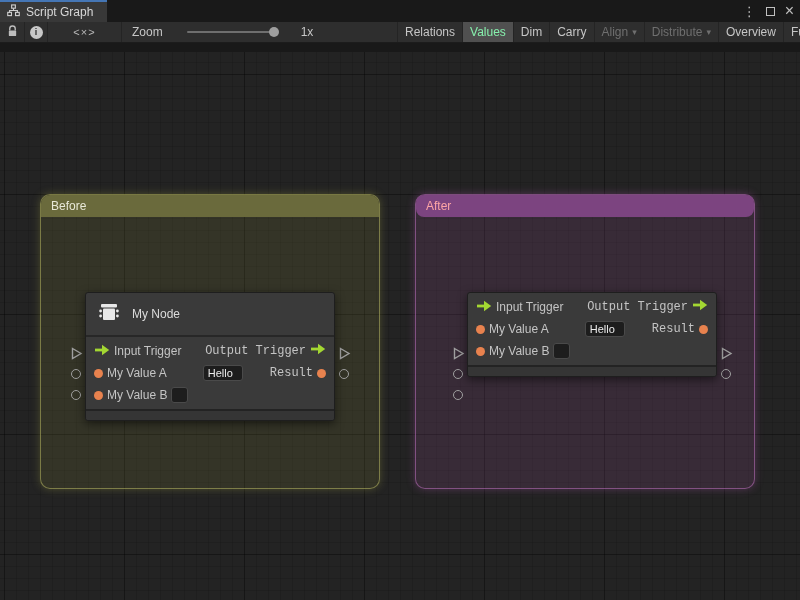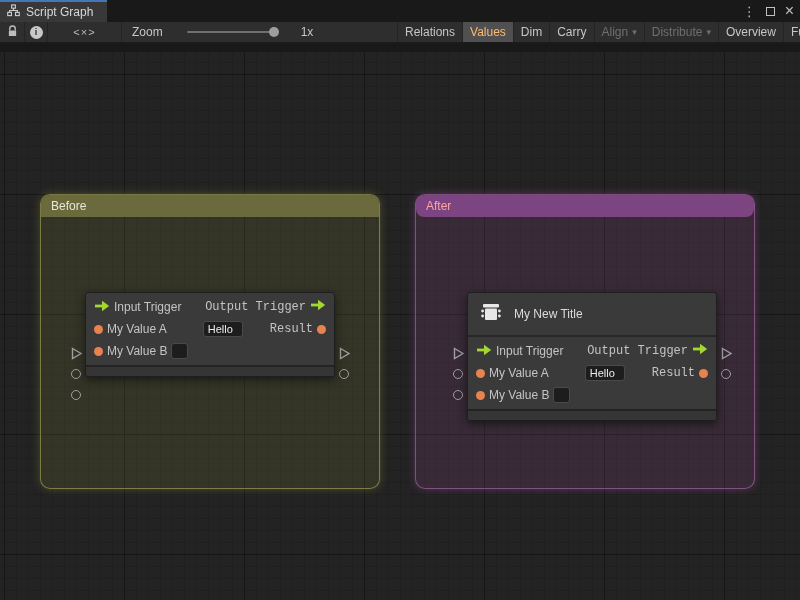--- a/index.html
+++ b/index.html
@@ -23,21 +23,21 @@
   .tseg { display:flex; align-items:center; justify-content:center; border-right:1px solid #242424; }
   .tseg.icon-btn { cursor:pointer; }
   .seg-lock { width:25px; } .seg-info { width:23px; } .seg-code { width:74px; color:#b9b9b9; font-size:11px; letter-spacing:1px; }
   .seg-name { width:123px; justify-content:flex-start; gap:6px; padding-left:13px; border-right:none; }
   .seg-zoom { flex:0 0 152px; gap:24px; border-right:none; padding-left:10px; }
   .ztrack { position:relative; width:90px; height:2px; background:#6f6f6f; border-radius:1px; }
   .zhandle { position:absolute; right:-2px; top:-4px; width:10px; height:10px; border-radius:50%; background:#9e9e9e; }
   .tb-buttons { margin-left:auto; width:403px; display:flex; align-items:stretch; overflow:hidden; white-space:nowrap; }
   .tbtn { display:flex; align-items:center; gap:4px; padding:0 7px; border-left:1px solid #242424;
           color:#c6c6c6; cursor:pointer; }
-  .tbtn.active { background:#505050; color:#fdba74; }
+  .tbtn.active { background:#505050; color:#86efac; }
   .tbtn.disabled { color:#6f6f6f; cursor:default; }
   .caret { font-size:9px; }
 
   .info-circle { width:13px; height:13px; border-radius:50%; background:#c8c8c8; color:#2c2c2c;
                  font-size:9px; font-weight:bold; display:flex; align-items:center; justify-content:center; }
 
   
   .canvas { position:absolute; top:52px; left:0; width:800px; height:557px;
     background-color:#232323;
     background-image:
@@ -164,79 +164,79 @@
       <span>Before</span>
     </div>
   </div>
   <div class="group after" style="left:415px; top:142px;">
     <div class="group-header">
       <span>After</span>
     </div>
   </div>
 
   <div class="node" style="left:85px; top:240px;">
-    <div class="node-ports">
-      <div class="port-row">
-        <div class="pgroup">
-          <span><svg width="16" height="12" viewBox="0 0 16 12">
-                <g fill="#a3d732">
-                  <rect x="1" y="4.6" width="7.5" height="2.8"></rect>
-                  <polygon points="8,0.8 15.2,6 8,11.2"></polygon>
-                </g>
-              </svg></span>
-          <span>Input Trigger</span>
-        </div>
-        <div class="pgroup right">
-          <span>Output Trigger</span>
-          <span><svg width="16" height="12" viewBox="0 0 16 12">
-                <g fill="#a3d732">
-                  <rect x="1" y="4.6" width="7.5" height="2.8"></rect>
-                  <polygon points="8,0.8 15.2,6 8,11.2"></polygon>
-                </g>
-              </svg></span>
-        </div>
-      </div>
-      <div class="port-row">
-        <div class="pgroup">
-          <span class="vdot"></span>
-          <span>My Value A</span>
-          <input class="vfield text" value="Hello" style="">
-        </div>
-        <div class="pgroup right">
-          <span>Result</span>
-          <span class="vdot"></span>
-        </div>
-      </div>
-      <div class="port-row">
-        <div class="pgroup">
-          <span class="vdot"></span>
-          <span>My Value B</span>
-          <input class="vfield small" value="" style="">
-        </div>
-      </div>
-    </div>
-    <div class="node-footer"></div>
-  </div>
-
-  <div class="node" style="left:467px; top:240px;">
     <div class="node-header">
       <span>
         <svg width="26" height="26" viewBox="0 0 26 26">
             <g fill="#e8e8e8">
               <rect x="5" y="5" width="16" height="3.4" rx="1"></rect>
               <rect x="7" y="9.6" width="12" height="11.5" rx="1"></rect>
               <circle cx="4.6" cy="12" r="1.4"></circle>
               <circle cx="4.6" cy="17" r="1.4"></circle>
               <circle cx="21.4" cy="12" r="1.4"></circle>
               <circle cx="21.4" cy="17" r="1.4"></circle>
             </g>
           </svg>
       </span>
-      <span class="node-title">My New Title</span>
-    </div>
+      <span class="node-title">My Node</span>
+    </div>
+    <div class="node-ports">
+      <div class="port-row">
+        <div class="pgroup">
+          <span><svg width="16" height="12" viewBox="0 0 16 12">
+                <g fill="#a3d732">
+                  <rect x="1" y="4.6" width="7.5" height="2.8"></rect>
+                  <polygon points="8,0.8 15.2,6 8,11.2"></polygon>
+                </g>
+              </svg></span>
+          <span>Input Trigger</span>
+        </div>
+        <div class="pgroup right">
+          <span>Output Trigger</span>
+          <span><svg width="16" height="12" viewBox="0 0 16 12">
+                <g fill="#a3d732">
+                  <rect x="1" y="4.6" width="7.5" height="2.8"></rect>
+                  <polygon points="8,0.8 15.2,6 8,11.2"></polygon>
+                </g>
+              </svg></span>
+        </div>
+      </div>
+      <div class="port-row">
+        <div class="pgroup">
+          <span class="vdot"></span>
+          <span>My Value A</span>
+          <input class="vfield text" value="Hello" style="">
+        </div>
+        <div class="pgroup right">
+          <span>Result</span>
+          <span class="vdot"></span>
+        </div>
+      </div>
+      <div class="port-row">
+        <div class="pgroup">
+          <span class="vdot"></span>
+          <span>My Value B</span>
+          <input class="vfield small" value="" style="">
+        </div>
+      </div>
+    </div>
+    <div class="node-footer"></div>
+  </div>
+
+  <div class="node" style="left:467px; top:240px;">
     <div class="node-ports">
       <div class="port-row">
         <div class="pgroup">
           <span><svg width="16" height="12" viewBox="0 0 16 12">
                 <g fill="#a3d732">
                   <rect x="1" y="4.6" width="7.5" height="2.8"></rect>
                   <polygon points="8,0.8 15.2,6 8,11.2"></polygon>
                 </g>
               </svg></span>
           <span>Input Trigger</span>

